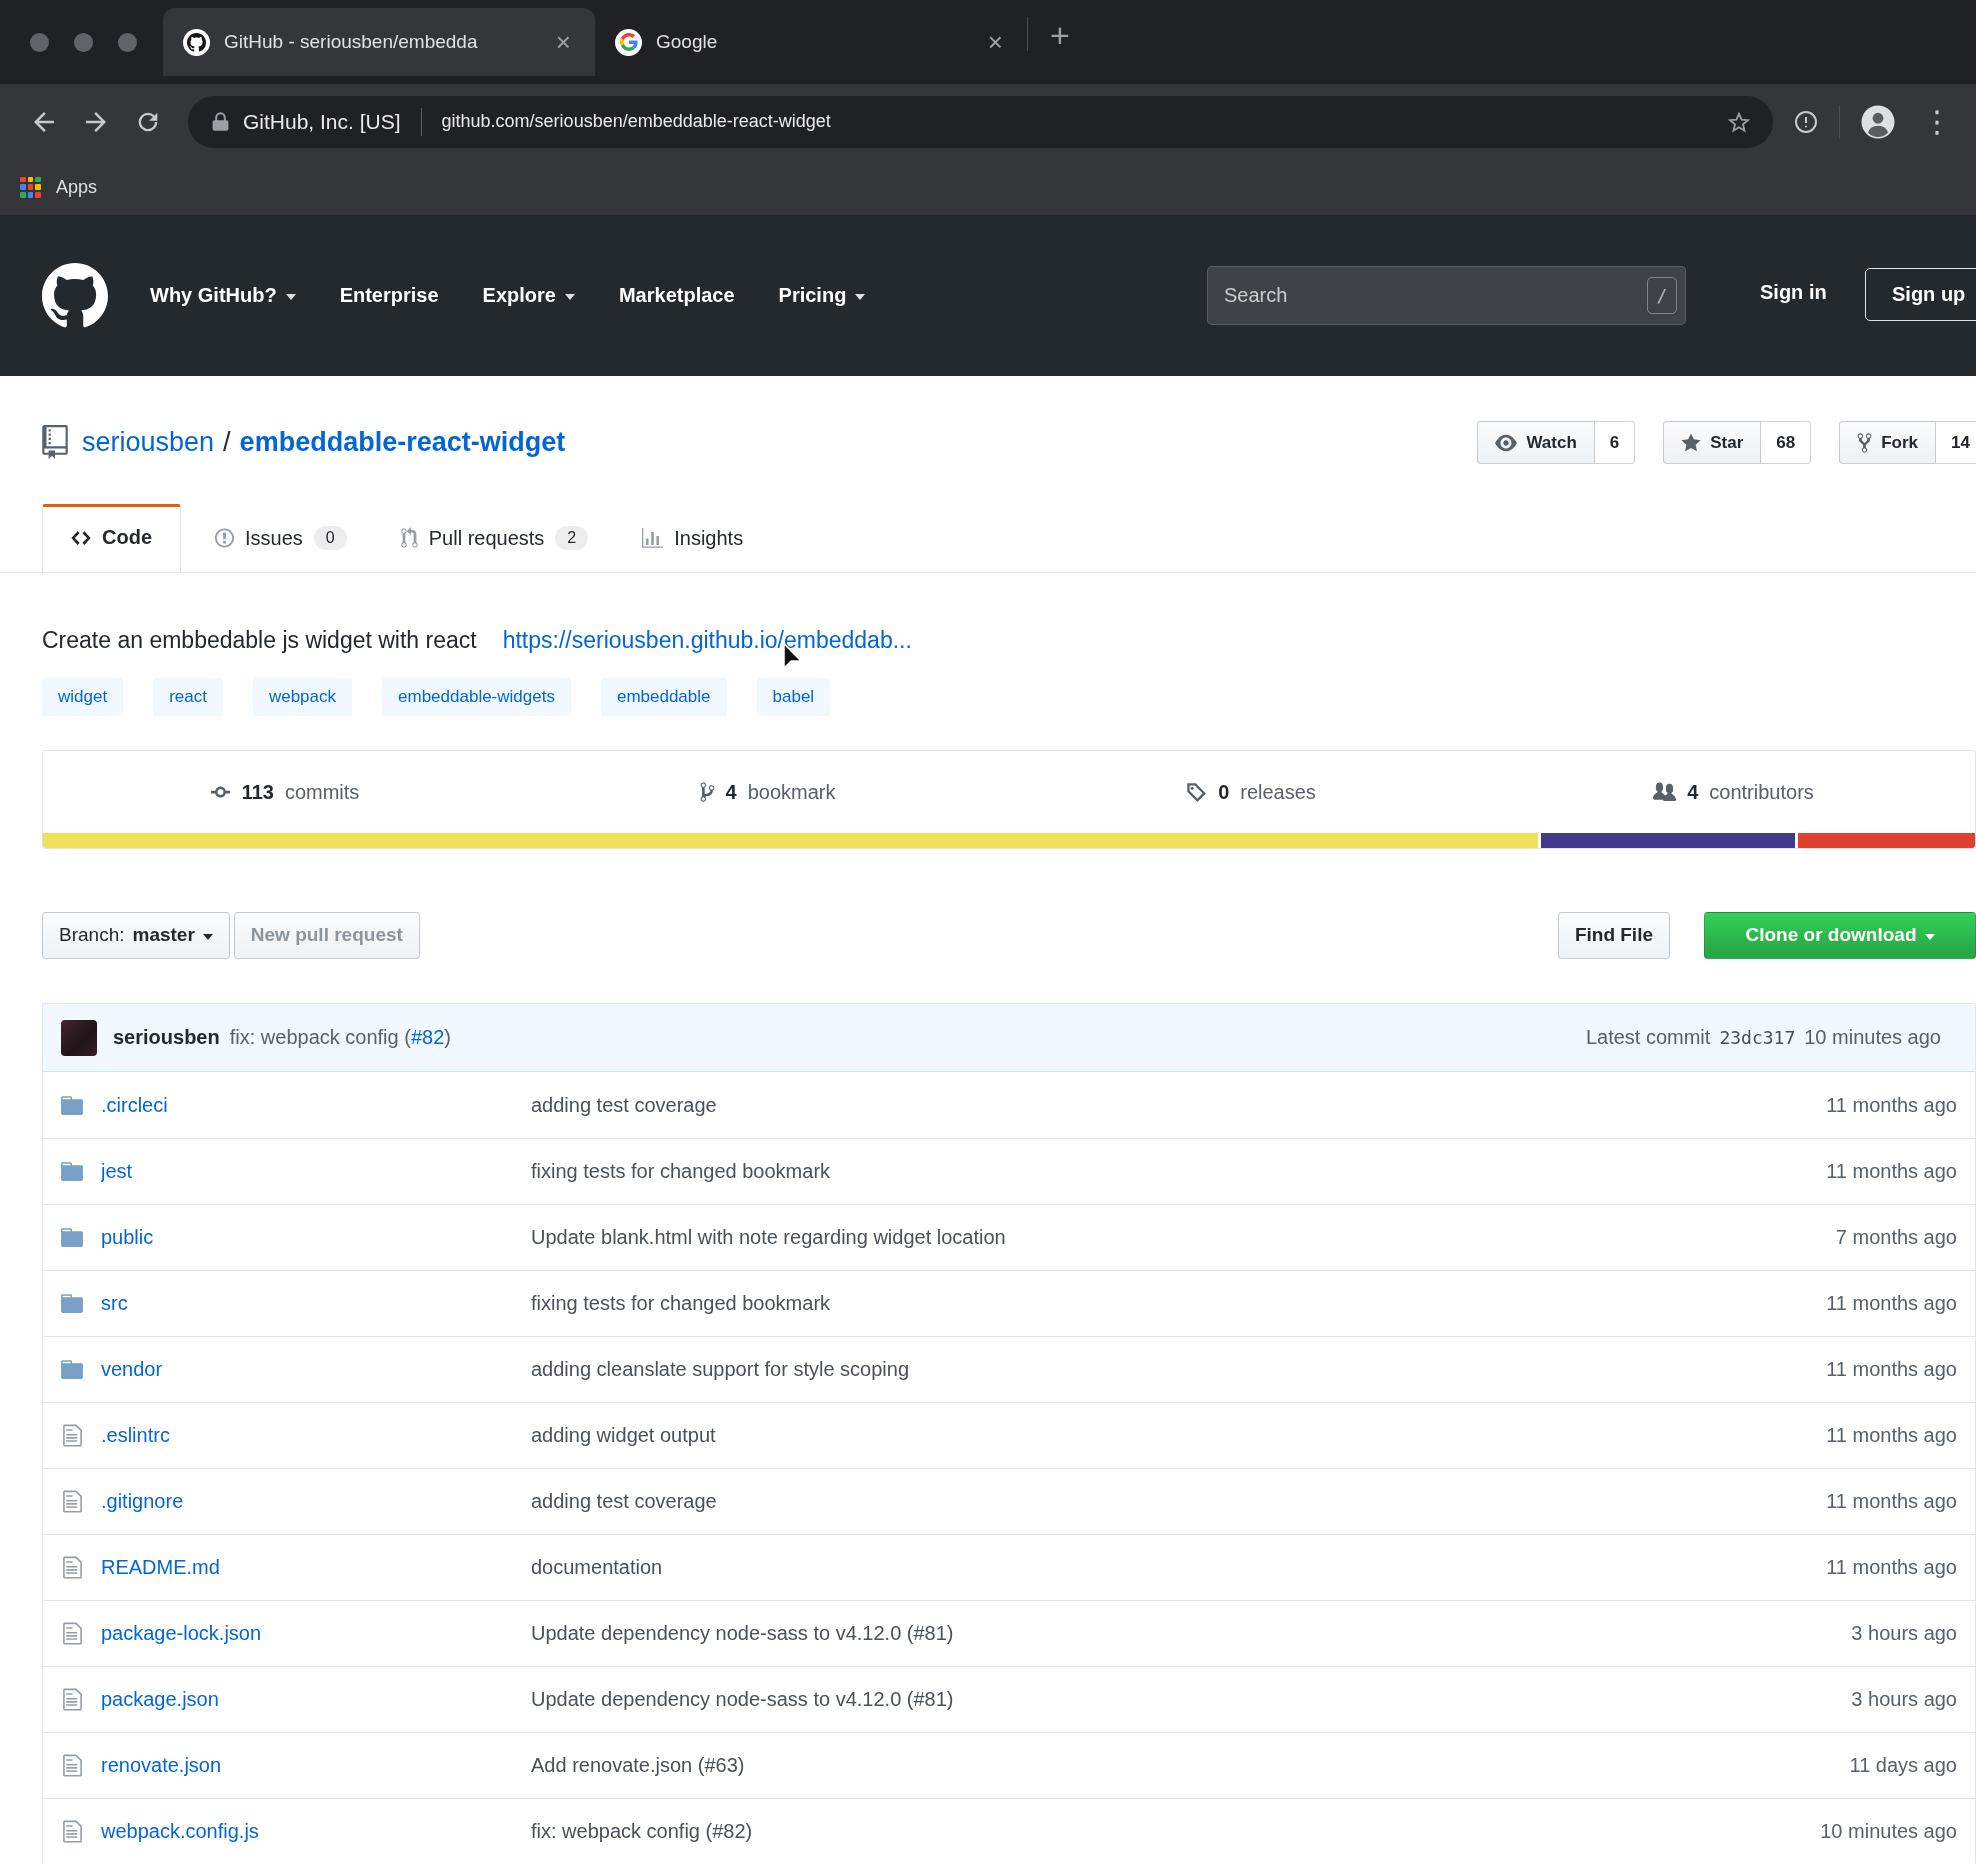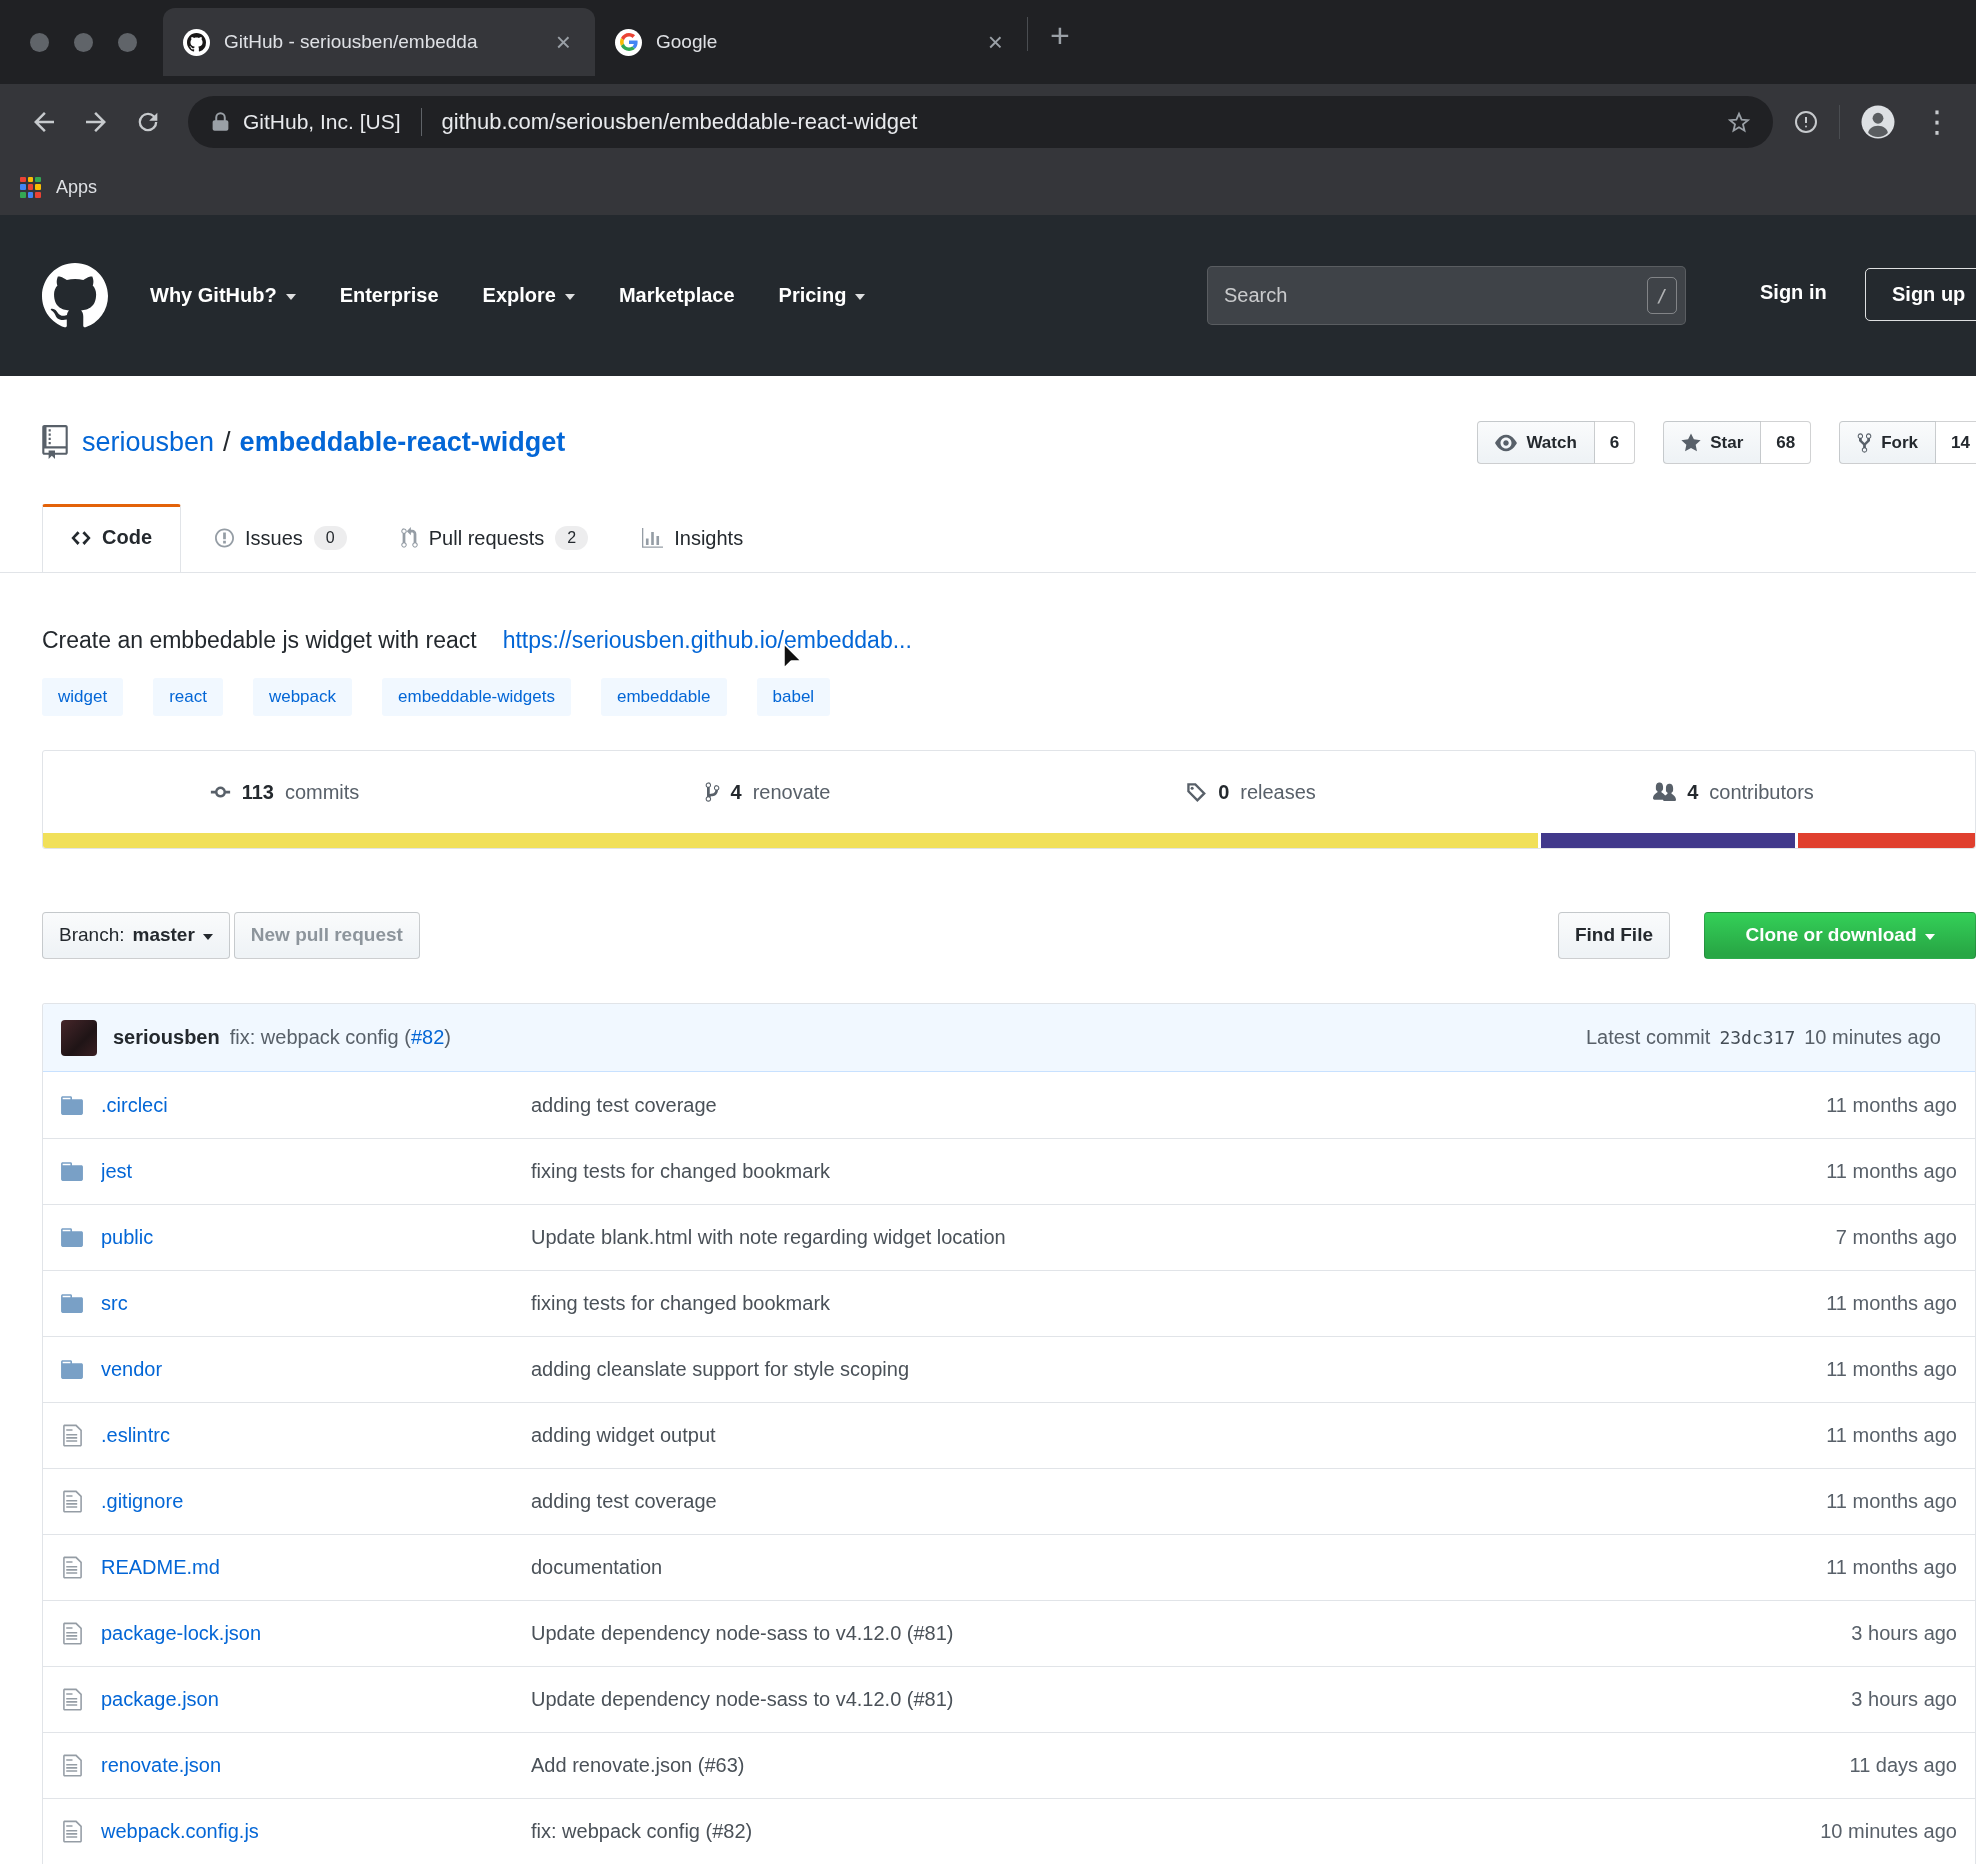--- a/index.html
+++ b/index.html
@@ -21,21 +21,21 @@
              display:flex; align-items:center; justify-content:center; }
   .tab-divider { width:1px; height:34px; background:#4a4d51; margin-bottom:16px; }
   .newtab { color:#9aa0a6; font-size:34px; padding:0 22px; margin-bottom:14px; line-height:1; }
 
   .toolbar { height:75px; background:#35363a; display:flex; align-items:center; padding:0 18px; }
   .navbtn { width:52px; display:flex; justify-content:center; }
   .omnibox { flex:1; height:52px; margin:0 20px 0 14px; background:#202124; border-radius:26px;
              display:flex; align-items:center; padding:0 22px; gap:12px; }
   .cert { color:#e8eaed; font-size:21px; white-space:nowrap; }
   .omni-sep { width:1px; height:28px; background:#5f6368; margin:0 8px; }
-  .url { color:#e8eaed; font-size:22px; flex:1; white-space:nowrap; overflow:hidden; }
+  .url { color:#e8eaed; font-size:18px; flex:1; white-space:nowrap; overflow:hidden; }
   .toolbar-right { display:flex; align-items:center; gap:20px; }
   .tb-sep { width:1px; height:34px; background:#4a4d51; }
   .kebab { color:#c7cacd; font-size:30px; padding:0 6px; }
 
   .bookmarksbar { height:56px; background:#35363a; display:flex; align-items:center;
                   padding-left:20px; gap:15px; }
   .appsgrid { width:21px; height:21px; display:grid; grid-template-columns:repeat(3,1fr); gap:2px; }
   .appsgrid i { border-radius:1px; }
   .appsgrid i:nth-child(1){background:#ea4335}.appsgrid i:nth-child(2){background:#fbbc05}
   .appsgrid i:nth-child(3){background:#34a853}.appsgrid i:nth-child(4){background:#4285f4}
@@ -432,21 +432,21 @@
             <use href="#i-commit"></use>
           </svg>
         <b>113</b>
         <span>commits</span>
       </a>
       <a class="stat">
         <svg width="15" height="22">
             <use href="#i-branch"></use>
           </svg>
         <b>4</b>
-        <span>renovate</span>
+        <span>bookmark</span>
       </a>
       <a class="stat">
         <svg width="22" height="22">
             <use href="#i-tag"></use>
           </svg>
         <b>0</b>
         <span>releases</span>
       </a>
       <a class="stat">
         <svg width="23" height="23">

